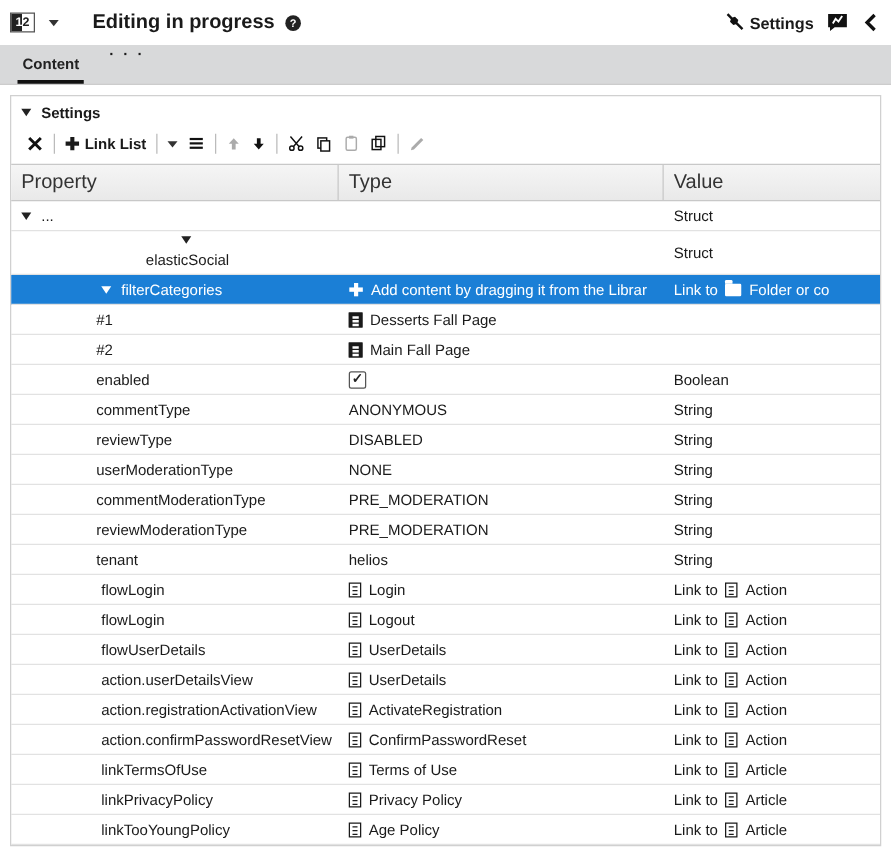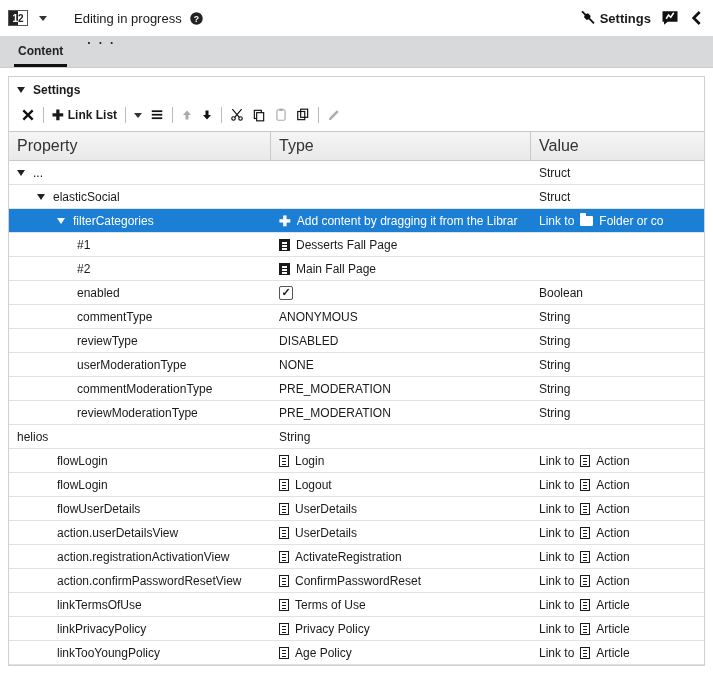--- a/index.html
+++ b/index.html
@@ -18,21 +18,21 @@
     padding: 0 8px;
     background: #fff;
   }
   .topbar-left { display: flex; align-items: center; gap: 6px; }
   .topbar-spacer { flex: 1; }
   .topbar-right { display: flex; align-items: center; gap: 10px; }
   .icon-box {
     display: inline-flex; align-items: center; justify-content: center;
     width: 18px; height: 18px;
   }
-  .title-strong { font-weight: normal; font-size: 13px; }
+  .title-strong { font-weight: bold; font-size: 16px; }
   .badge-12 {
     display: inline-flex; align-items: center; justify-content: center;
     width: 20px; height: 16px;
     border: 1px solid #555; font-size: 10px; font-weight: bold;
     background: linear-gradient(to right, #222 0 50%, #fff 50% 100%);
     color: #fff;
     position: relative;
   }
   .badge-12 span.b2 { color: #222; }
   .chev-down {
@@ -104,22 +104,22 @@
   .cell { padding: 4px 8px; overflow: hidden; white-space: nowrap; text-overflow: ellipsis; display:flex; align-items:center; gap:6px;}
   .cell.prop { }
   .row.selected { background: #1b7fd6; color: #fff; }
   .row.selected .tri { border-top-color:#fff; }
   .tri {
     width:0;height:0;display:inline-block;
     border-left:4px solid transparent;border-right:4px solid transparent;border-top:6px solid #222;
     margin-right:2px;
   }
   .indent0 { padding-left: 8px; }
-  .indent1 { padding-left: 28px; }
-  .indent2 { padding-left: 48px; }
+  .indent1 { padding-left: 28px; flex-direction: column; }
+  .indent2 { padding-left: 72px; }
   .indent3 { padding-left: 68px; }
   .ico-page {
     width:11px;height:12px;border:1px solid currentColor;position:relative;display:inline-block;
     background: currentColor;
   }
   .ico-page::after{content:"";position:absolute;left:2px;right:2px;top:2px;height:2px;background:#fff;box-shadow:0 3px 0 #fff,0 6px 0 #fff;}
   .ico-doc { width:10px;height:12px;border:1px solid currentColor;display:inline-block;position:relative;}
   .ico-doc::after{content:"";position:absolute;left:2px;right:2px;top:2px;height:1px;background:currentColor;box-shadow:0 3px 0 currentColor,0 6px 0 currentColor;}
   .ico-folder{width:13px;height:10px;background:currentColor;display:inline-block;position:relative;border-radius:1px;}
   .ico-folder::before{content:"";position:absolute;top:-3px;left:0;width:6px;height:3px;background:currentColor;border-radius:1px 1px 0 0;}
@@ -376,20 +376,23 @@
             <span>reviewModerationType</span>
           </div>
           <div class="cell  ">
             <span>PRE_MODERATION</span>
           </div>
           <div class="cell  ">
             <span>String</span>
           </div>
         </div>
         <div class="row ">
+          <div class="cell indent3 prop ">
+            <span>tenant</span>
+          </div>
           <div class="cell  ">
             <span>helios</span>
           </div>
           <div class="cell  ">
             <span>String</span>
           </div>
         </div>
         <div class="row ">
           <div class="cell indent2 prop ">
             <span>flowLogin</span>

